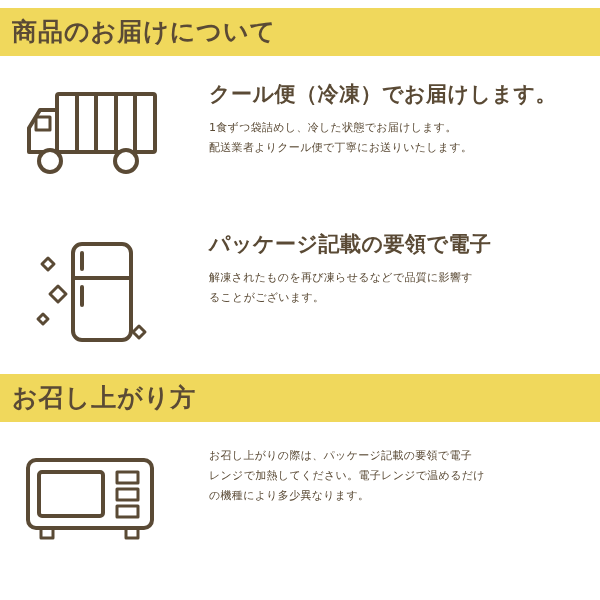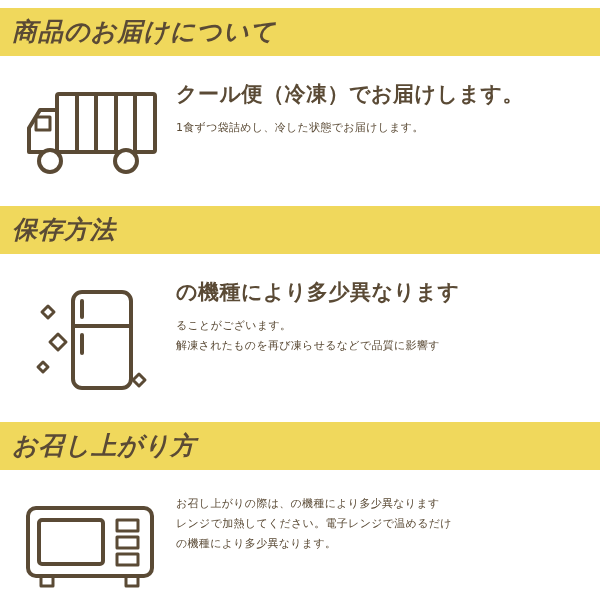--- a/index.html
+++ b/index.html
@@ -8,37 +8,36 @@
     font-family:"DejaVu Sans","Liberation Sans",sans-serif;
     color:#5a4a35;
   }
   .band{
     background:#f0d85c;
     color:#5a4a35;
     font-size:25px;
     font-weight:bold;
     padding:7px 14px 8px 12px;
     letter-spacing:1px;
-    font-style:italic;
   }
   .band.first{margin-top:8px;}
   .content{
     display:flex;
     align-items:flex-start;
     padding:24px 18px 26px 4px;
   }
   .icon-box{
     width:172px;
     flex:0 0 172px;
     display:flex;
     justify-content:center;
     align-items:flex-start;
     padding-top:8px;
   }
-  .text-box{flex:1;min-width:0;}
+  .text-box{flex:1;min-width:0;margin-left:33px;}
   .heading{
     font-size:21px;
     font-weight:bold;
     margin:0 0 10px 0;
     letter-spacing:0.5px;
   }
   .body-line{
     font-size:11px;
     line-height:1.8;
     letter-spacing:0.3px;
@@ -63,60 +62,60 @@
         <line class="stroke" x1="116" y1="6" x2="116" y2="64"></line>
         <path class="stroke" d="M38 22 H21 L10 40 V64 H38"></path>
         <rect class="stroke-thin" x="17" y="29" width="14" height="13"></rect>
         <circle class="wheel" cx="31" cy="73" r="11"></circle>
         <circle class="wheel" cx="107" cy="73" r="11"></circle>
       </svg>
     </div>
     <div class="text-box">
       <div class="heading">クール便（冷凍）でお届けします。</div>
       <div class="body-line">1食ずつ袋詰めし、冷した状態でお届けします。</div>
+      <div class="body-line">配送業者よりクール便で丁寧にお送りいたします。</div>
     </div>
   </div>
 </div>
 
 <div class="section">
-  <div class="band">保存方法</div>
   <div class="content">
     <div class="icon-box">
       <svg width="118" height="110" viewBox="0 0 118 110" aria-hidden="true">
         <rect class="stroke" x="42" y="6" width="58" height="96" rx="9"></rect>
         <line class="stroke" x1="42" y1="40" x2="100" y2="40"></line>
         <line class="stroke" x1="51" y1="15" x2="51" y2="31" stroke-width="5"></line>
         <line class="stroke" x1="51" y1="49" x2="51" y2="67" stroke-width="5"></line>
         <path class="stroke-thin" d="M17 20 l6 6 l-6 6 l-6 -6 Z"></path>
         <path class="stroke-thin" d="M27 48 l8 8 l-8 8 l-8 -8 Z"></path>
         <path class="stroke-thin" d="M12 76 l5 5 l-5 5 l-5 -5 Z"></path>
         <path class="stroke-thin" d="M108 88 l6 6 l-6 6 l-6 -6 Z"></path>
       </svg>
     </div>
     <div class="text-box">
-      <div class="heading">の機種により多少異なります</div>
+      <div class="heading">パッケージ記載の要領で電子</div>
+      <div class="body-line">解凍されたものを再び凍らせるなどで品質に影響す</div>
       <div class="body-line">ることがございます。</div>
-      <div class="body-line">解凍されたものを再び凍らせるなどで品質に影響す</div>
     </div>
   </div>
 </div>
 
 <div class="section">
   <div class="band">お召し上がり方</div>
   <div class="content">
     <div class="icon-box">
       <svg width="132" height="92" viewBox="0 0 132 92" aria-hidden="true">
         <rect class="stroke" x="4" y="6" width="124" height="68" rx="8"></rect>
         <rect class="stroke" x="15" y="18" width="64" height="44" rx="3"></rect>
         <rect class="stroke-thin" x="93" y="18" width="21" height="11"></rect>
         <rect class="stroke-thin" x="93" y="35" width="21" height="11"></rect>
         <rect class="stroke-thin" x="93" y="52" width="21" height="11"></rect>
         <rect class="stroke-thin" x="17" y="74" width="12" height="10"></rect>
         <rect class="stroke-thin" x="102" y="74" width="12" height="10"></rect>
       </svg>
     </div>
     <div class="text-box">
-      <div class="body-line">お召し上がりの際は、の機種により多少異なります</div>
+      <div class="body-line">お召し上がりの際は、パッケージ記載の要領で電子</div>
       <div class="body-line">レンジで加熱してください。電子レンジで温めるだけ</div>
       <div class="body-line">の機種により多少異なります。</div>
     </div>
   </div>
 </div>
 
 </body></html>

